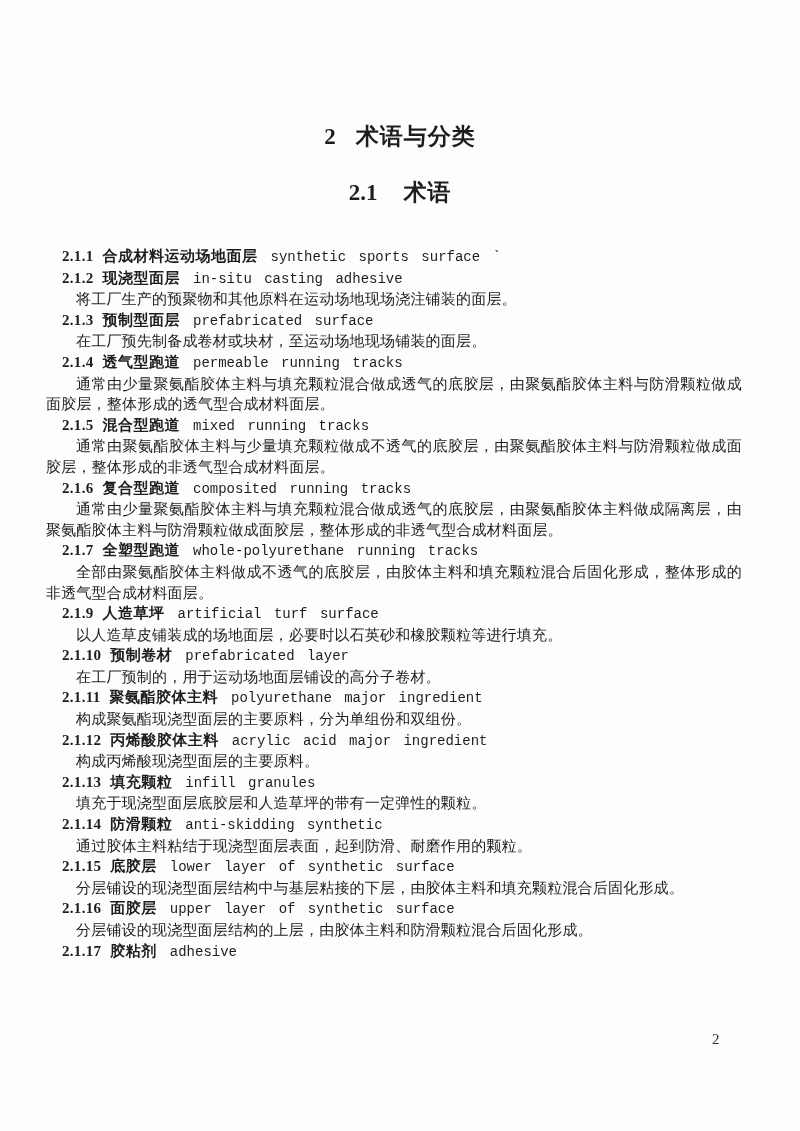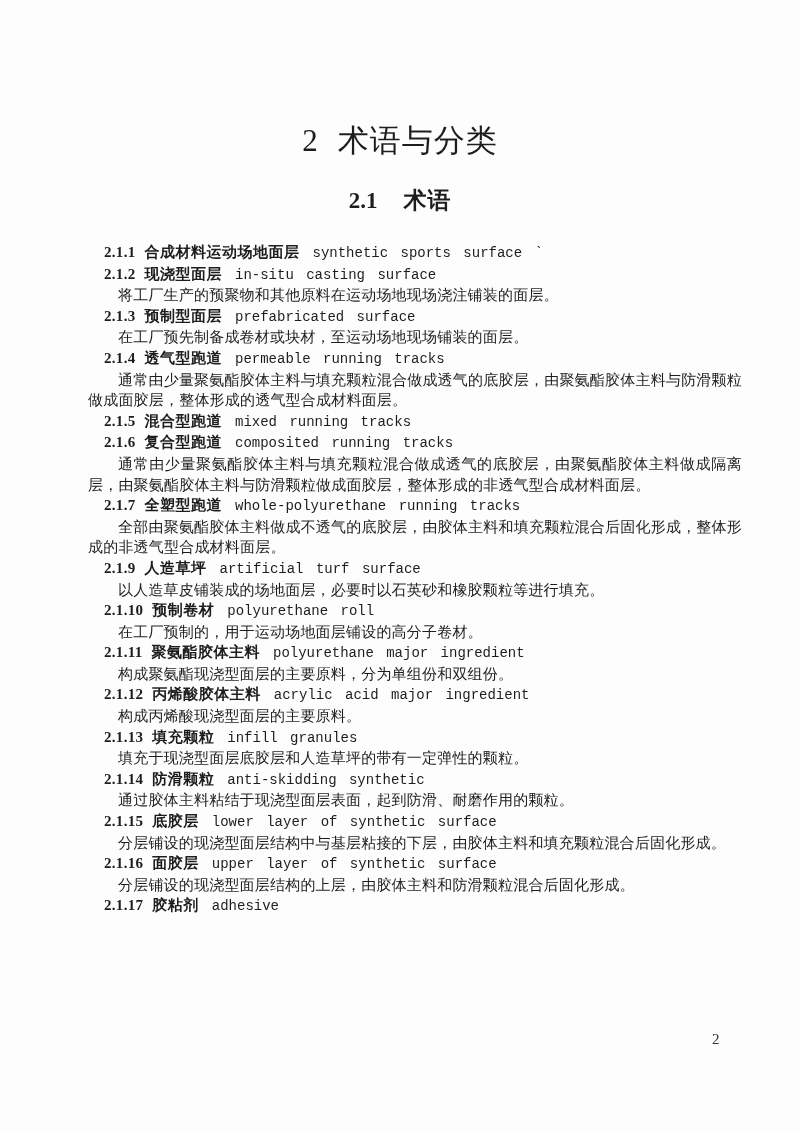--- a/index.html
+++ b/index.html
@@ -14,38 +14,38 @@
     height: 1131px;
     background: #fdfdfd;
     color: #1d1d1d;
     font-family: "Liberation Serif", serif;
     overflow: hidden;
   }
   .chapter-title {
     margin: 0;
     padding-top: 125px;
     text-align: center;
-    font-size: 31px;
-    font-weight: 400;
+    font-size: 23px;
+    font-weight: 700;
     line-height: 1;
     letter-spacing: 1px;
   }
   .chapter-title .t-num { margin-right: 20px; letter-spacing: 0; }
   .section-title {
     margin: 33px 0 0 0;
     text-align: center;
     font-size: 23px;
     font-weight: 700;
     line-height: 1;
     letter-spacing: 1px;
   }
   .section-title .t-num { margin-right: 26px; letter-spacing: 0; }
   .content {
-    margin-top: 30px;
-    padding: 0 58px 0 88px;
+    margin-top: 42px;
+    padding: 0 58px 0 46px;
     font-size: 15px;
     line-height: 20.6px;
     text-align: justify;
   }
   .entry-head {
     margin-left: 16px;
   }
   .entry-head .num {
     font-weight: 700;
     margin-right: 9px;
@@ -90,21 +90,21 @@
 
   <div class="content">
   <div class="entry">
     <div class="entry-head">
       <span class="num">2.1.1</span><span class="zh">合成材料运动场地面层</span><span class="en">synthetic sports surface `</span>
     </div>
   </div>
 
   <div class="entry">
     <div class="entry-head">
-      <span class="num">2.1.2</span><span class="zh">现浇型面层</span><span class="en">in-situ casting surface</span>
+      <span class="num">2.1.2</span><span class="zh">现浇型面层</span><span class="en">in-situ casting adhesive</span>
     </div>
     <p class="definition">将工厂生产的预聚物和其他原料在运动场地现场浇注铺装的面层。</p>
   </div>
 
   <div class="entry">
     <div class="entry-head">
       <span class="num">2.1.3</span><span class="zh">预制型面层</span><span class="en">prefabricated surface</span>
     </div>
     <p class="definition">在工厂预先制备成卷材或块材，至运动场地现场铺装的面层。</p>
   </div>
@@ -113,20 +113,21 @@
     <div class="entry-head">
       <span class="num">2.1.4</span><span class="zh">透气型跑道</span><span class="en">permeable running tracks</span>
     </div>
     <p class="definition">通常由少量聚氨酯胶体主料与填充颗粒混合做成透气的底胶层，由聚氨酯胶体主料与防滑颗粒做成面胶层，整体形成的透气型合成材料面层。</p>
   </div>
 
   <div class="entry">
     <div class="entry-head">
       <span class="num">2.1.5</span><span class="zh">混合型跑道</span><span class="en">mixed running tracks</span>
     </div>
+    <p class="definition">通常由聚氨酯胶体主料与少量填充颗粒做成不透气的底胶层，由聚氨酯胶体主料与防滑颗粒做成面胶层，整体形成的非透气型合成材料面层。</p>
   </div>
 
   <div class="entry">
     <div class="entry-head">
       <span class="num">2.1.6</span><span class="zh">复合型跑道</span><span class="en">composited running tracks</span>
     </div>
     <p class="definition">通常由少量聚氨酯胶体主料与填充颗粒混合做成透气的底胶层，由聚氨酯胶体主料做成隔离层，由聚氨酯胶体主料与防滑颗粒做成面胶层，整体形成的非透气型合成材料面层。</p>
   </div>
 
   <div class="entry">
@@ -139,21 +140,21 @@
 
   <div class="entry">
     <div class="entry-head">
       <span class="num">2.1.9</span><span class="zh">人造草坪</span><span class="en">artificial turf surface</span>
     </div>
     <p class="definition">以人造草皮铺装成的场地面层，必要时以石英砂和橡胶颗粒等进行填充。</p>
   </div>
 
   <div class="entry">
     <div class="entry-head">
-      <span class="num">2.1.10</span><span class="zh">预制卷材</span><span class="en">polyurethane roll</span>
+      <span class="num">2.1.10</span><span class="zh">预制卷材</span><span class="en">prefabricated layer</span>
     </div>
     <p class="definition">在工厂预制的，用于运动场地面层铺设的高分子卷材。</p>
   </div>
 
   <div class="entry">
     <div class="entry-head">
       <span class="num">2.1.11</span><span class="zh">聚氨酯胶体主料</span><span class="en">polyurethane major ingredient</span>
     </div>
     <p class="definition">构成聚氨酯现浇型面层的主要原料，分为单组份和双组份。</p>
   </div>

